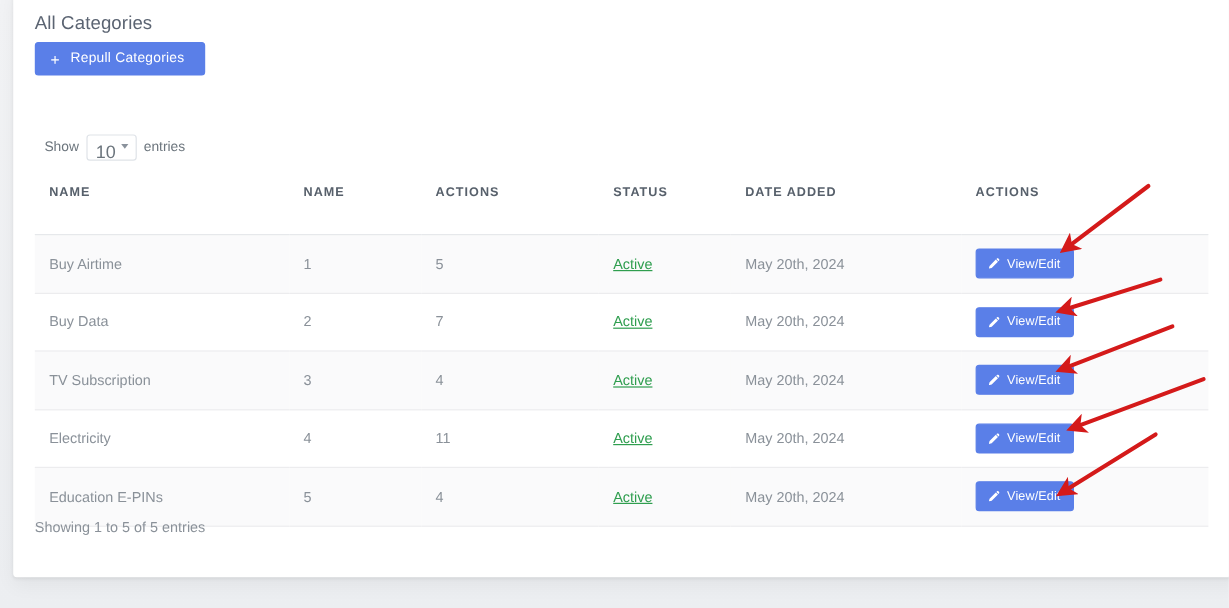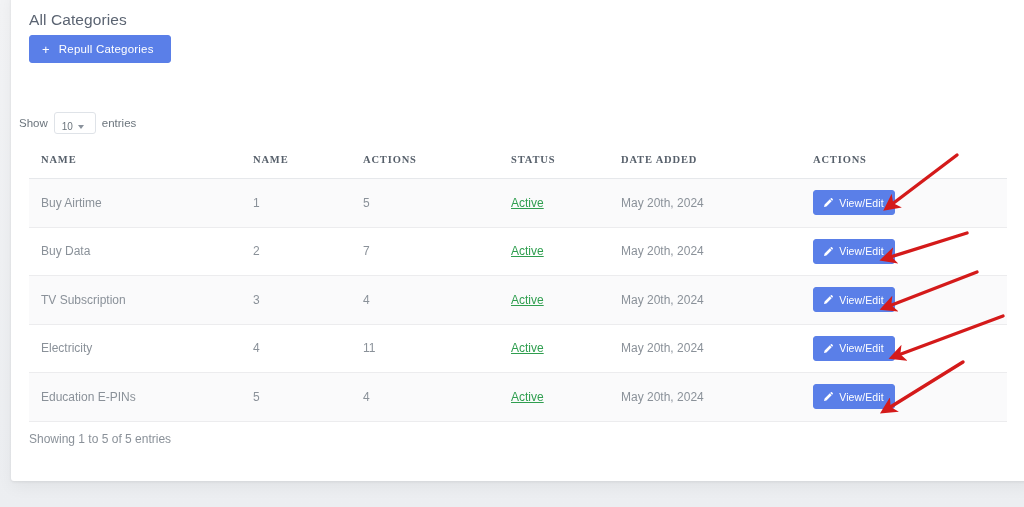--- a/index.html
+++ b/index.html
@@ -66,40 +66,39 @@
   }
   .repull-btn .plus {
     font-size: 13px;
     line-height: 1;
     font-weight: 400;
   }
 
   
   .length-ctl {
     position: absolute;
-    left: 8px;
+    left: 26px;
     top: 122px;
     display: flex;
     align-items: center;
     gap: 6px;
     font-size: 11.5px;
     color: #6c757d;
   }
   .length-select {
     height: 22px;
     min-width: 42px;
     border: 1px solid #dfe3e8;
     border-radius: 3px;
     background: #fff;
     color: #6c757d;
-    font-size: 10px;
+    font-size: 15px;
     font-family: "Liberation Sans", sans-serif;
     padding: 6px 4px 0 7px;
     display: flex;
-    align-items: center;
     gap: 5px;
     cursor: pointer;
   }
   .caret {
     width: 0; height: 0;
     border-left: 3.5px solid transparent;
     border-right: 3.5px solid transparent;
     border-top: 4px solid #8a929c;
     margin-top: 1px;
   }
@@ -135,23 +134,22 @@
     width: 978px;
     border-collapse: collapse;
     table-layout: fixed;
   }
   #datatable th {
     text-align: left;
     font-size: 10.5px;
     letter-spacing: .85px;
     color: #57606b;
     font-weight: bold;
-    padding: 6px 0 13px 12px;
+    padding: 6px 0 29px 12px;
     border-bottom: 1px solid #e6e8eb;
-    font-family: Liberation Serif, serif;
   }
   #datatable td {
     font-size: 12px;
     color: #8a9199;
     padding: 0 0 0 12px;
     height: 48.5px;
     border-bottom: 1px solid #ececee;
     vertical-align: middle;
   }
   #datatable tbody tr:nth-child(odd) td { background: #fafafb; }

